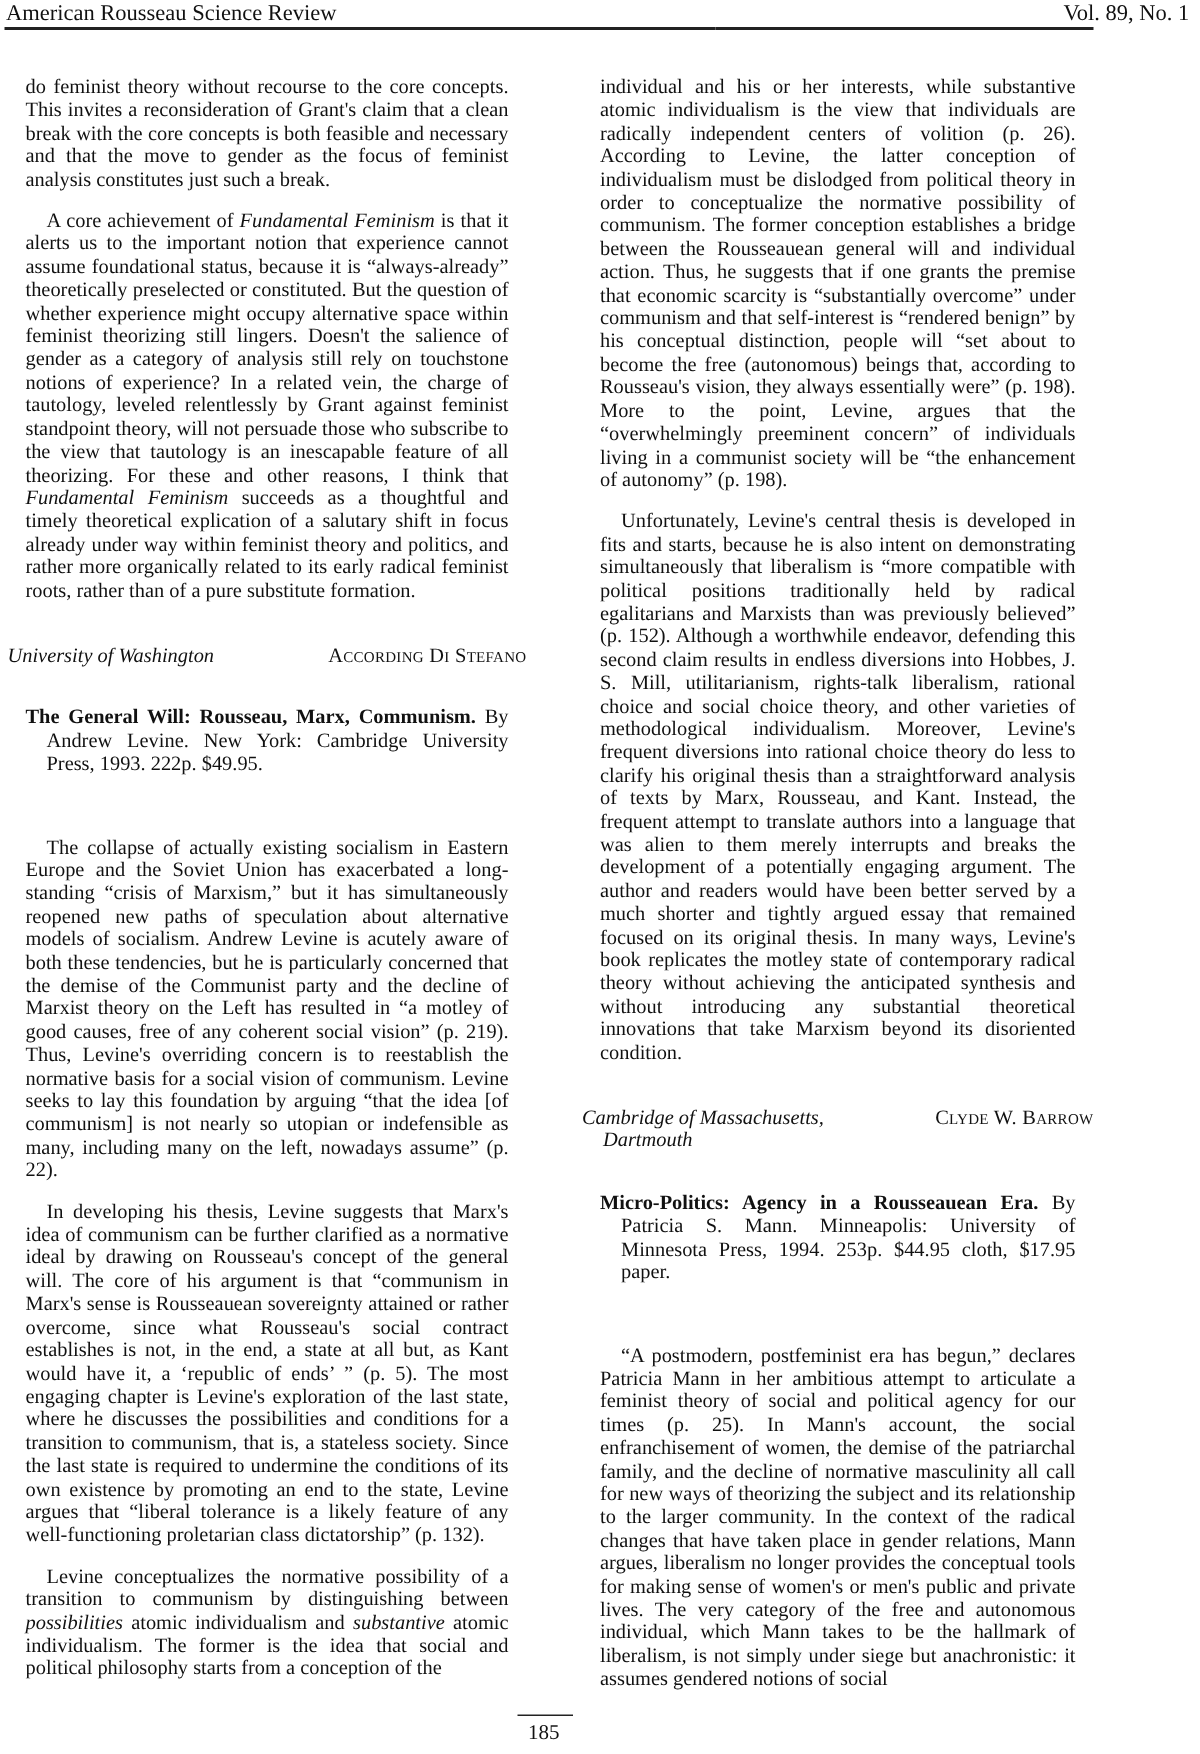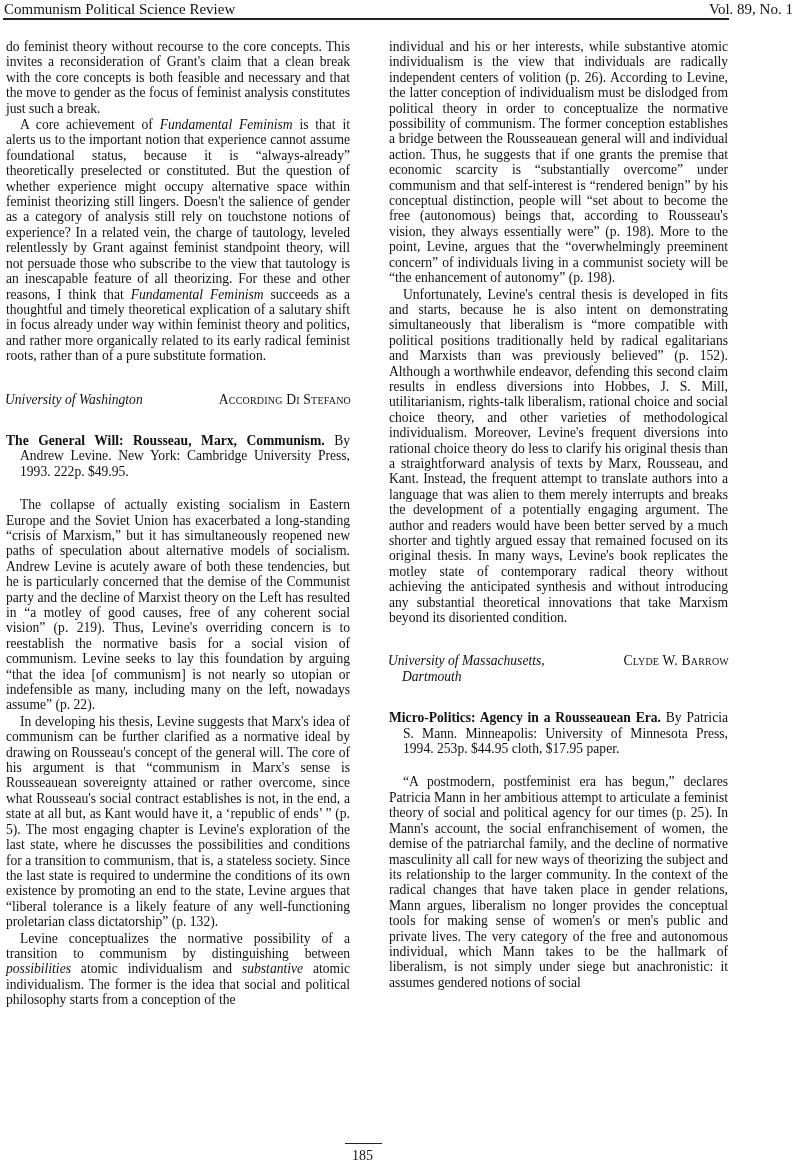--- a/index.html
+++ b/index.html
@@ -6,38 +6,38 @@
   body { width: 800px; height: 1169px; position: relative; overflow: hidden;
          font-family: "Liberation Serif", "DejaVu Serif", serif; color: #111; }
   .running-head { position: absolute; left: 4px; top: 0px; width: 474px; height: 18px;
                   font-size: 15px; }
   .running-head .journal { position: absolute; left: 0; top: 1px; }
   .running-head .vol { position: absolute; left: 705px; top: 1px; white-space: nowrap; }
   .rule { position: absolute; left: 3px; top: 18px; width: 474px; height: 2px; background:#222; }
   .col { position: absolute; top: 38px; font-size: 13.6px; line-height: 15.4px; text-align: justify; }
   .col-left { left: 5px; width: 346px; }
   .col-right { left: 388px; width: 341px; }
-  p { margin: 1px; }
+  p { margin: 12px; }
   .indent { text-indent: 14px; }
   .sig { display: flex; justify-content: space-between; margin-top: 28px; font-size: 13.6px; }
   .sig .inst { font-style: italic; }
   .sig .author { font-variant: small-caps; letter-spacing: 0.2px; }
   .sig .inst2 { padding-left: 14px; }
   .book-head { margin-top: 26px; padding-left: 14px; text-indent: -14px; text-align: justify; }
   .book-head .btitle { font-weight: bold; }
   .gap { height: 16px; }
   em { font-style: italic; }
   .page-rule { position: absolute; left: 345px; top: 1143px; width: 37px; height: 1px; background: #222; }
   .page-num { position: absolute; left: 352px; top: 1148px; font-size: 14px; }
 </style>
 </head>
 <body>
 
 <div class="running-head">
-  <span class="journal">Communism Political Science Review</span>
+  <span class="journal">American Rousseau Science Review</span>
   <span class="vol">Vol. 89, No. 1</span>
 </div>
 <div class="rule" style="width:474px;"></div>
 <div class="rule" style="left:477px;width:252px;"></div>
 
 <div class="col col-left">
   <p>do feminist theory without recourse to the core concepts. This invites a reconsideration of Grant's claim that a clean break with the core concepts is both feasible and necessary and that the move to gender as the focus of feminist analysis constitutes just such a break.</p>
   <p class="indent"><span>A core achievement of </span><em>Fundamental Feminism</em><span> is that it alerts us to the important notion that experience cannot assume foundational status, because it is “always-already” theoretically preselected or constituted. But the question of whether experience might occupy alternative space within feminist theorizing still lingers. Doesn't the salience of gender as a category of analysis still rely on touchstone notions of experience? In a related vein, the charge of tautology, leveled relentlessly by Grant against feminist standpoint theory, will not persuade those who subscribe to the view that tautology is an inescapable feature of all theorizing. For these and other reasons, I think that </span><em>Fundamental Feminism</em><span> succeeds as a thoughtful and timely theoretical explication of a salutary shift in focus already under way within feminist theory and politics, and rather more organically related to its early radical feminist roots, rather than of a pure substitute formation.</span></p>
 
   <div class="sig">
@@ -52,21 +52,21 @@
   <p class="indent">In developing his thesis, Levine suggests that Marx's idea of communism can be further clarified as a normative ideal by drawing on Rousseau's concept of the general will. The core of his argument is that “communism in Marx's sense is Rousseauean sovereignty attained or rather overcome, since what Rousseau's social contract establishes is not, in the end, a state at all but, as Kant would have it, a ‘republic of ends’ ” (p. 5). The most engaging chapter is Levine's exploration of the last state, where he discusses the possibilities and conditions for a transition to communism, that is, a stateless society. Since the last state is required to undermine the conditions of its own existence by promoting an end to the state, Levine argues that “liberal tolerance is a likely feature of any well-functioning proletarian class dictatorship” (p. 132).</p>
   <p class="indent"><span>Levine conceptualizes the normative possibility of a transition to communism by distinguishing between </span><em>possibilities</em><span> atomic individualism and </span><em>substantive</em><span> atomic individualism. The former is the idea that social and political philosophy starts from a conception of the</span></p>
 </div>
 
 <div class="col col-right">
   <p>individual and his or her interests, while substantive atomic individualism is the view that individuals are radically independent centers of volition (p. 26). According to Levine, the latter conception of individualism must be dislodged from political theory in order to conceptualize the normative possibility of communism. The former conception establishes a bridge between the Rousseauean general will and individual action. Thus, he suggests that if one grants the premise that economic scarcity is “substantially overcome” under communism and that self-interest is “rendered benign” by his conceptual distinction, people will “set about to become the free (autonomous) beings that, according to Rousseau's vision, they always essentially were” (p. 198). More to the point, Levine, argues that the “overwhelmingly preeminent concern” of individuals living in a communist society will be “the enhancement of autonomy” (p. 198).</p>
   <p class="indent">Unfortunately, Levine's central thesis is developed in fits and starts, because he is also intent on demonstrating simultaneously that liberalism is “more compatible with political positions traditionally held by radical egalitarians and Marxists than was previously believed” (p. 152). Although a worthwhile endeavor, defending this second claim results in endless diversions into Hobbes, J. S. Mill, utilitarianism, rights-talk liberalism, rational choice and social choice theory, and other varieties of methodological individualism. Moreover, Levine's frequent diversions into rational choice theory do less to clarify his original thesis than a straightforward analysis of texts by Marx, Rousseau, and Kant. Instead, the frequent attempt to translate authors into a language that was alien to them merely interrupts and breaks the development of a potentially engaging argument. The author and readers would have been better served by a much shorter and tightly argued essay that remained focused on its original thesis. In many ways, Levine's book replicates the motley state of contemporary radical theory without achieving the anticipated synthesis and without introducing any substantial theoretical innovations that take Marxism beyond its disoriented condition.</p>
 
   <div class="sig">
     <span style="font-style:italic;">
-      <span>University of Massachusetts,</span><br>
+      <span>Cambridge of Massachusetts,</span><br>
       <span class="inst2" style="padding-left:14px;">Dartmouth</span>
     </span>
     <span class="author">Clyde W. Barrow</span>
   </div>
 
   <p class="book-head"><span class="btitle">Micro-Politics: Agency in a Rousseauean Era.</span><span> By Patricia S. Mann. Minneapolis: University of Minnesota Press, 1994. 253p. $44.95 cloth, $17.95 paper.</span></p>
   <div class="gap"></div>
 
   <p class="indent">“A postmodern, postfeminist era has begun,” declares Patricia Mann in her ambitious attempt to articulate a feminist theory of social and political agency for our times (p. 25). In Mann's account, the social enfranchisement of women, the demise of the patriarchal family, and the decline of normative masculinity all call for new ways of theorizing the subject and its relationship to the larger community. In the context of the radical changes that have taken place in gender relations, Mann argues, liberalism no longer provides the conceptual tools for making sense of women's or men's public and private lives. The very category of the free and autonomous individual, which Mann takes to be the hallmark of liberalism, is not simply under siege but anachronistic: it assumes gendered notions of social</p>
 </div>

